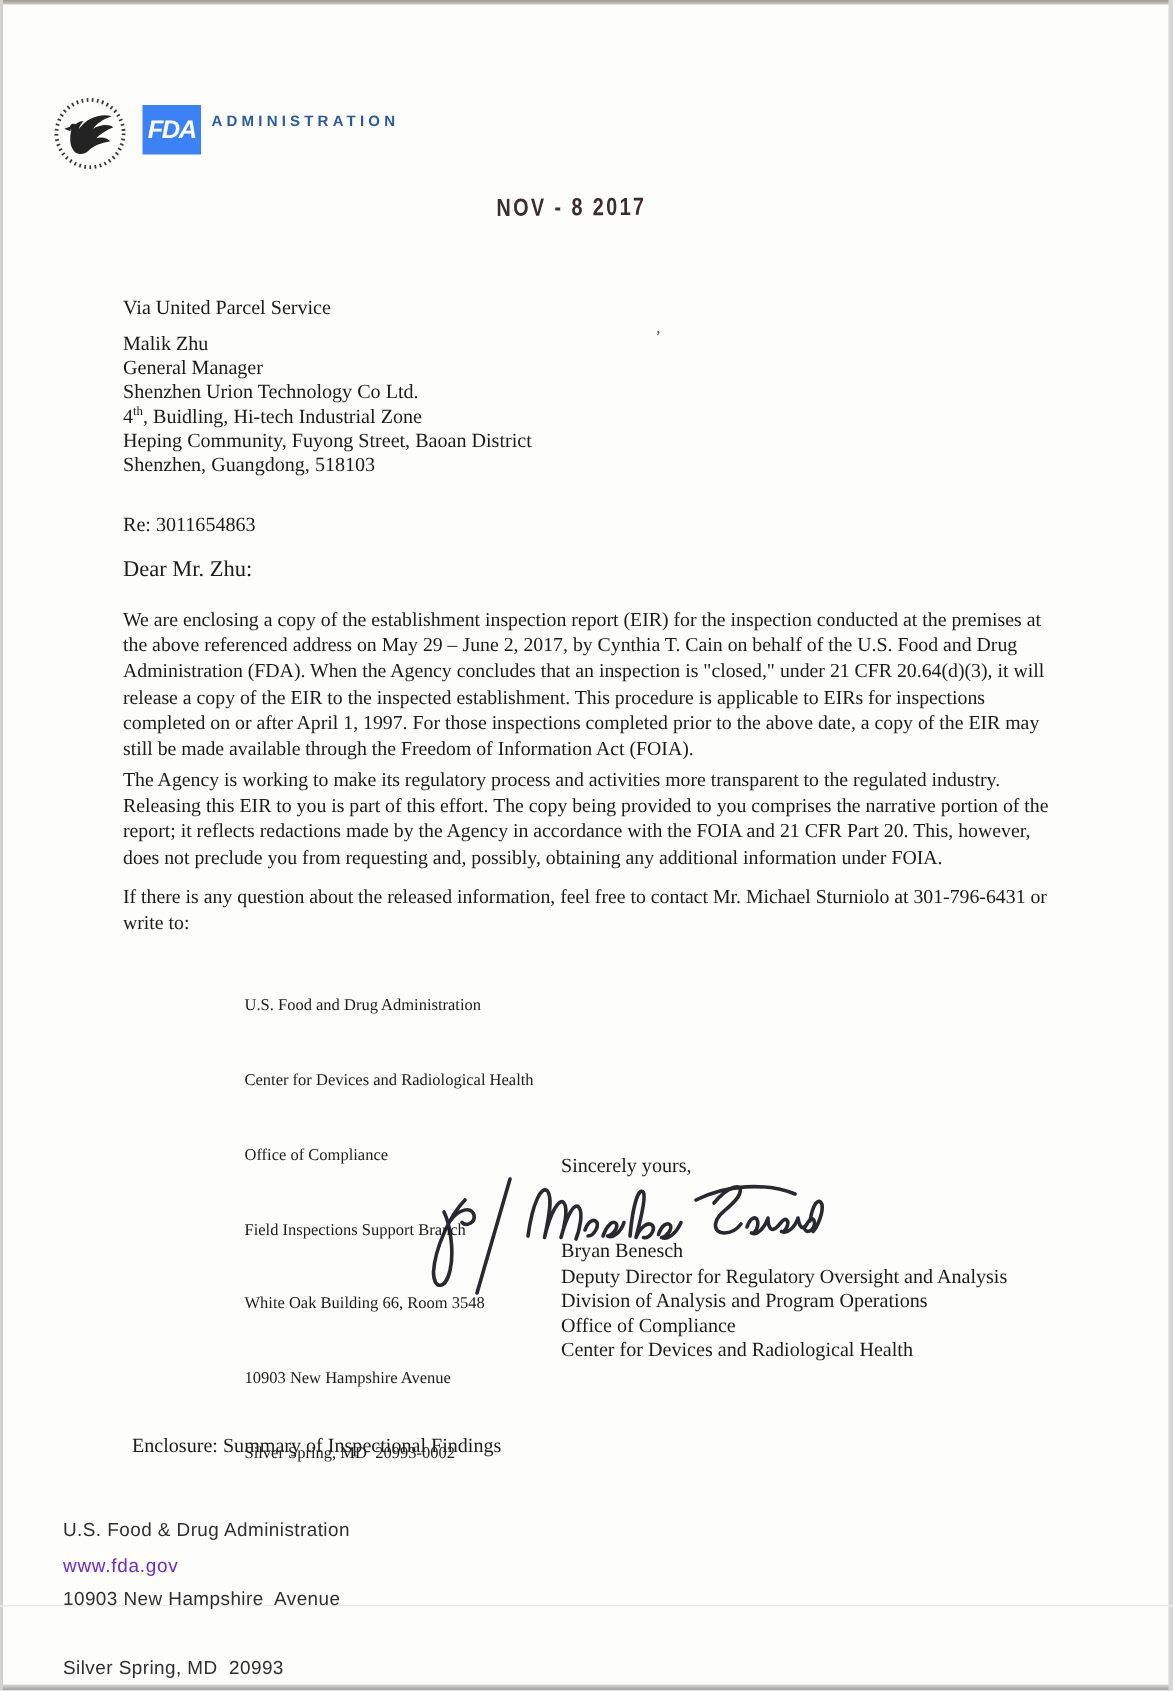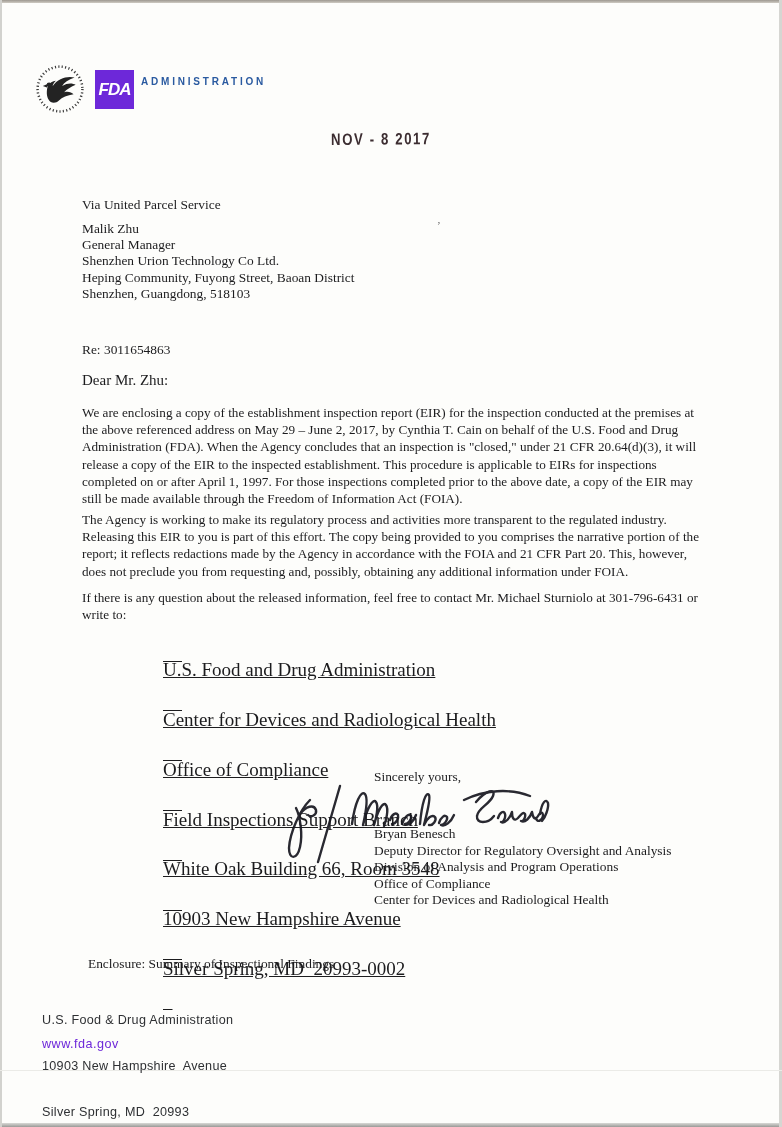--- a/index.html
+++ b/index.html
@@ -13,22 +13,22 @@
   .edge{position:absolute; background:#b3afa7;}
   .edge.top{left:0;top:0;width:782px;height:3px;background:linear-gradient(#9d9890,#cfcbc3);}
   .edge.bottom{left:0;top:1123px;width:782px;height:4px;background:linear-gradient(#d9d9d6,#9a9a97);}
   .edge.left{left:0;top:0;width:2px;height:1127px;background:#d2d2ce;}
   .edge.right{left:779px;top:0;width:3px;height:1127px;background:#d6d6d2;}
   .edge.faint{left:0;top:1070px;width:782px;height:1px;background:#ebebe7;}
 
   
   .seal{position:absolute;left:35px;top:64px;width:50px;height:50px;}
   .fda-box{
-    position:absolute;left:95px;top:70px;width:39px;height:39px;
-    background:#6d28d9;display:flex;align-items:center;justify-content:center;
+    position:absolute;left:95px;top:70px;width:39px;height:33px;
+    background:#3b82f6;display:flex;align-items:center;justify-content:center;
   }
   .fda-mono{
     color:#ffffff;font-family:"Liberation Sans",sans-serif;font-weight:700;
     font-size:17px;letter-spacing:-1px;font-style:italic;
   }
   .agency{position:absolute;left:141px;top:73px;font-family:"Liberation Sans",sans-serif;}
   .agency-1{display:block;color:#1b4c96;font-weight:700;font-size:19px;letter-spacing:.2px;}
   .agency-2{display:block;color:#2a5aa0;font-weight:700;font-size:10px;letter-spacing:2.8px;margin-top:3px;}
 
   .stamp{
@@ -43,21 +43,21 @@
   .recipient{position:absolute;left:82px;top:221px;font-size:13.4px;line-height:16.2px;}
   .recipient .sup{font-size:8.5px;vertical-align:super;line-height:0;}
   .reference{position:absolute;left:82px;top:342px;font-size:13.4px;}
   .salutation{position:absolute;left:82px;top:372px;font-size:15px;text-align:right;}
 
   p.body{position:absolute;left:82px;width:626px;margin:0;font-size:13.2px;line-height:17.2px;}
   .p1{top:404px;}
   .p2{top:511px;}
   .p3{top:589px;}
 
-  .contact{position:absolute;left:163px;top:629px;font-size:19px;line-height:16.6px;white-space:pre-wrap;text-decoration:underline;}
+  .contact{position:absolute;left:163px;top:629px;font-size:11px;line-height:16.6px;white-space:pre-wrap;}
 
   .closing{position:absolute;left:374px;top:769px;font-size:13.4px;}
   .signature{position:absolute;left:272px;top:768px;width:280px;height:100px;}
   .signature svg{display:block;width:280px;height:100px;}
   .signer{position:absolute;left:374px;top:826px;font-size:13.4px;line-height:16.5px;}
 
   .enclosure{position:absolute;left:88px;top:956px;font-size:13.4px;text-align:right;}
 
   .footer{
     position:absolute;left:42px;top:983px;
@@ -98,20 +98,21 @@
   </span>
 
   <div class="stamp">NOV - 8 2017</div>
 
   <div class="delivery">Via United Parcel Service</div>
 
   <div class="recipient">
     <div>Malik Zhu</div>
     <div>General Manager</div>
     <div>Shenzhen Urion Technology Co Ltd.</div>
+    <div><span>4</span><span class="sup">th</span><span>, Buidling, Hi-tech Industrial Zone</span></div>
     <div>Heping Community, Fuyong Street, Baoan District</div>
     <div>Shenzhen, Guangdong, 518103</div>
   </div>
 
   <div class="reference">Re: 3011654863</div>
   <div class="salutation">Dear Mr. Zhu:</div>
 
   <p class="body p1">We are enclosing a copy of the establishment inspection report (EIR) for the inspection conducted at the premises at the above referenced address on May 29 – June 2, 2017, by Cynthia T. Cain on behalf of the U.S. Food and Drug Administration (FDA). When the Agency concludes that an inspection is "closed," under 21 CFR 20.64(d)(3), it will release a copy of the EIR to the inspected establishment.  This procedure is applicable to EIRs for inspections completed on or after April 1, 1997.  For those inspections completed prior to the above date, a copy of the EIR may still be made available through the Freedom of Information Act (FOIA).</p>
   <p class="body p2">The Agency is working to make its regulatory process and activities more transparent to the regulated industry.  Releasing this EIR to you is part of this effort.  The copy being provided to you comprises the narrative portion of the report; it reflects redactions made by the Agency in accordance with the FOIA and 21 CFR Part 20.  This, however, does not preclude you from requesting and, possibly, obtaining any additional information under FOIA.</p>
   <p class="body p3">If there is any question about the released information, feel free to contact Mr. Michael Sturniolo at 301-796-6431 or write to:</p>

